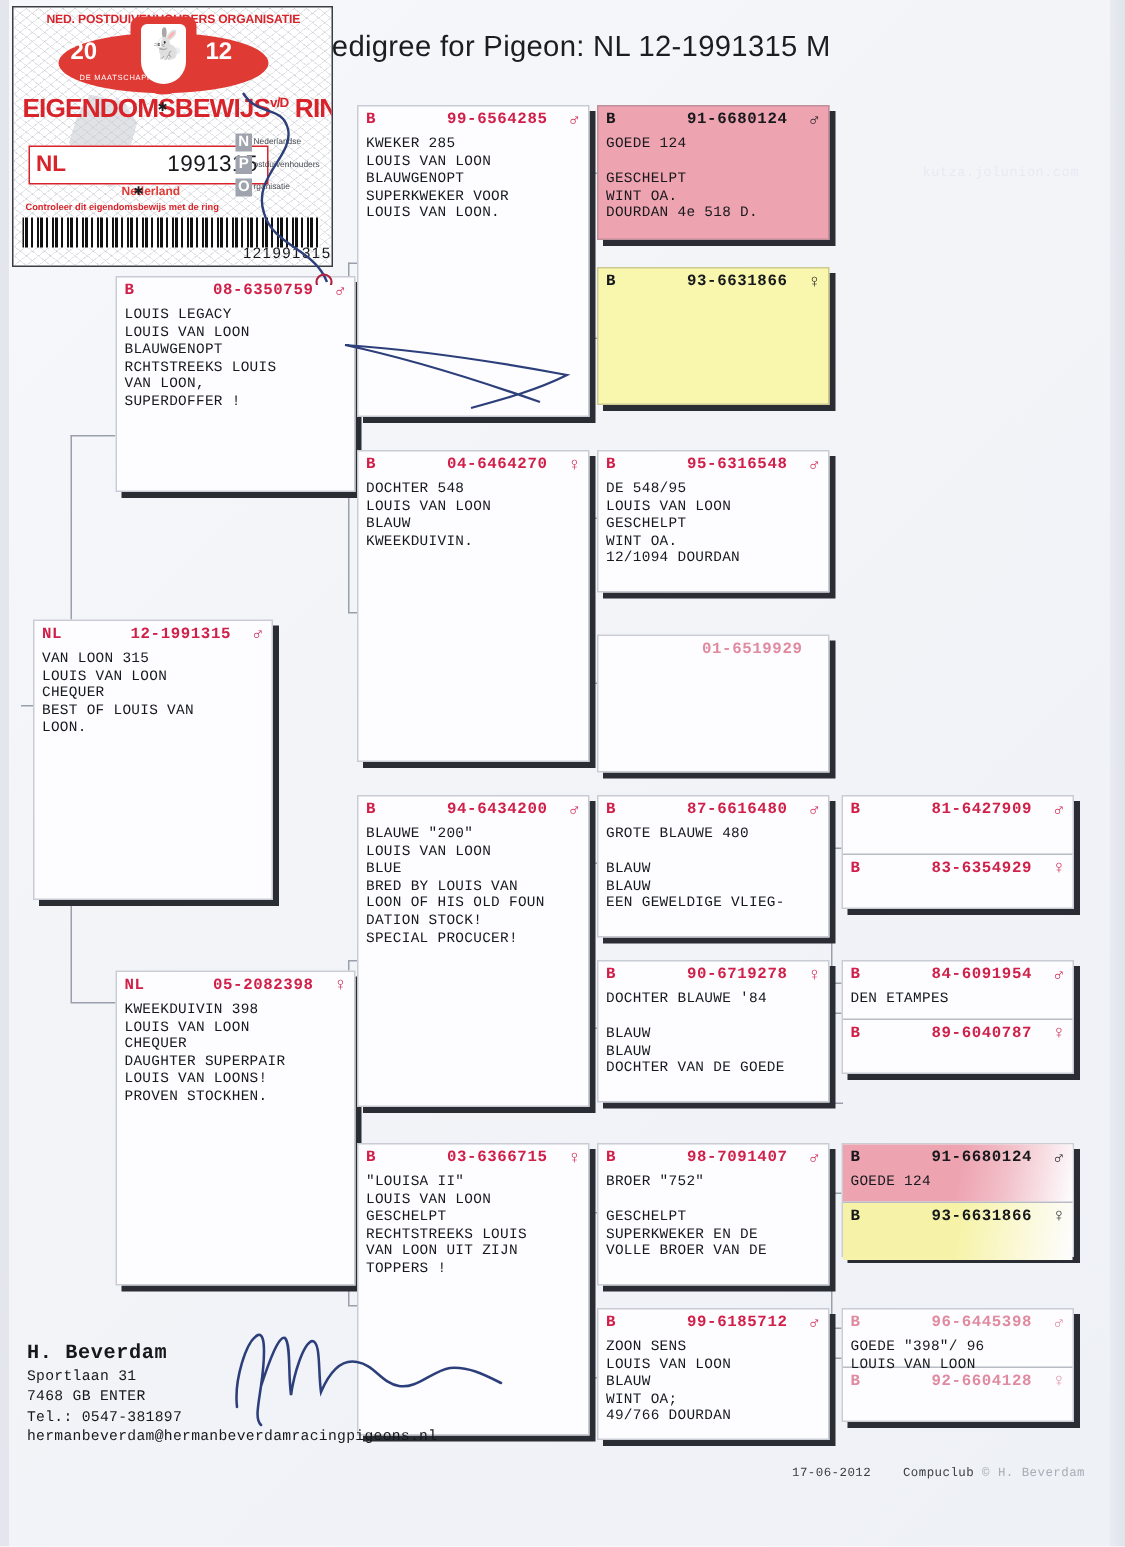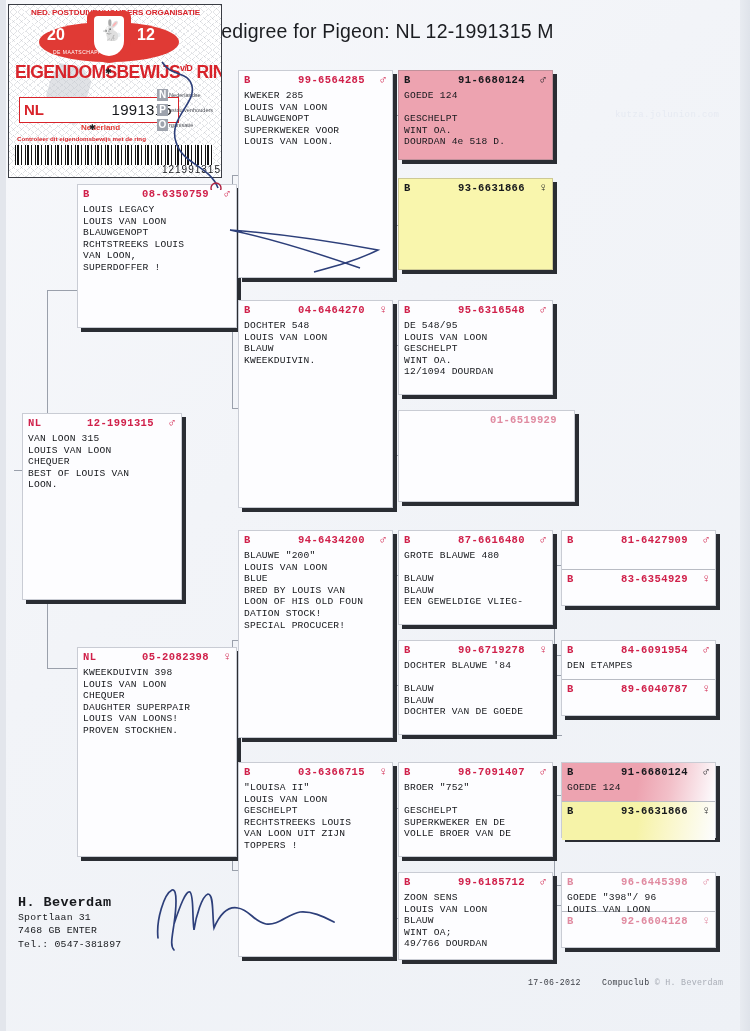--- a/index.html
+++ b/index.html
@@ -285,21 +285,21 @@
       <span class="ring">95-6316548</span>
       <span class="sex">♂</span>
     </div>
     <div class="body">DE 548/95
 LOUIS VAN LOON
 GESCHELPT
 WINT OA.
 12/1094 DOURDAN</div>
   </div>
 
-  <div class="card" style="left:398px;top:410px;width:177px;height:92px;">
+  <div class="card" style="left:398px;top:423px;width:155px;height:92px;">
     <div class="hdr ghost">
       <span class="cc"></span>
       <span class="ring">01-6519929</span>
       <span class="sex"></span>
     </div>
     <div class="body"></div>
   </div>
 
   <div class="card" style="left:398px;top:530px;width:155px;height:95px;">
     <div class="hdr">
@@ -482,20 +482,21 @@
              M24,44 C30,26 36,10 40,12 C44,16 42,36 44,50 C46,36 52,16 58,14
              C64,14 62,34 64,48 C70,34 78,26 88,28 C100,30 104,42 116,44
              C128,46 138,34 150,32 C162,31 172,36 184,42" stroke="#2d3f7a" stroke-width="1.7" fill="none" stroke-linecap="round"></path>
   </svg>
 
   <div id="footer">
     <div class="name">H. Beverdam</div>
     <div>Sportlaan 31</div>
     <div>7468 GB  ENTER</div>
     <div>Tel.: 0547-381897</div>
+    <div>hermanbeverdam@hermanbeverdamracingpigeons.nl</div>
   </div>
 
   <div id="credits">
     <span>17-06-2012</span>
     &nbsp;&nbsp;
     <span>Compuclub</span>
     <span class="fade">© H. Beverdam</span>
   </div>
 
 </div>

